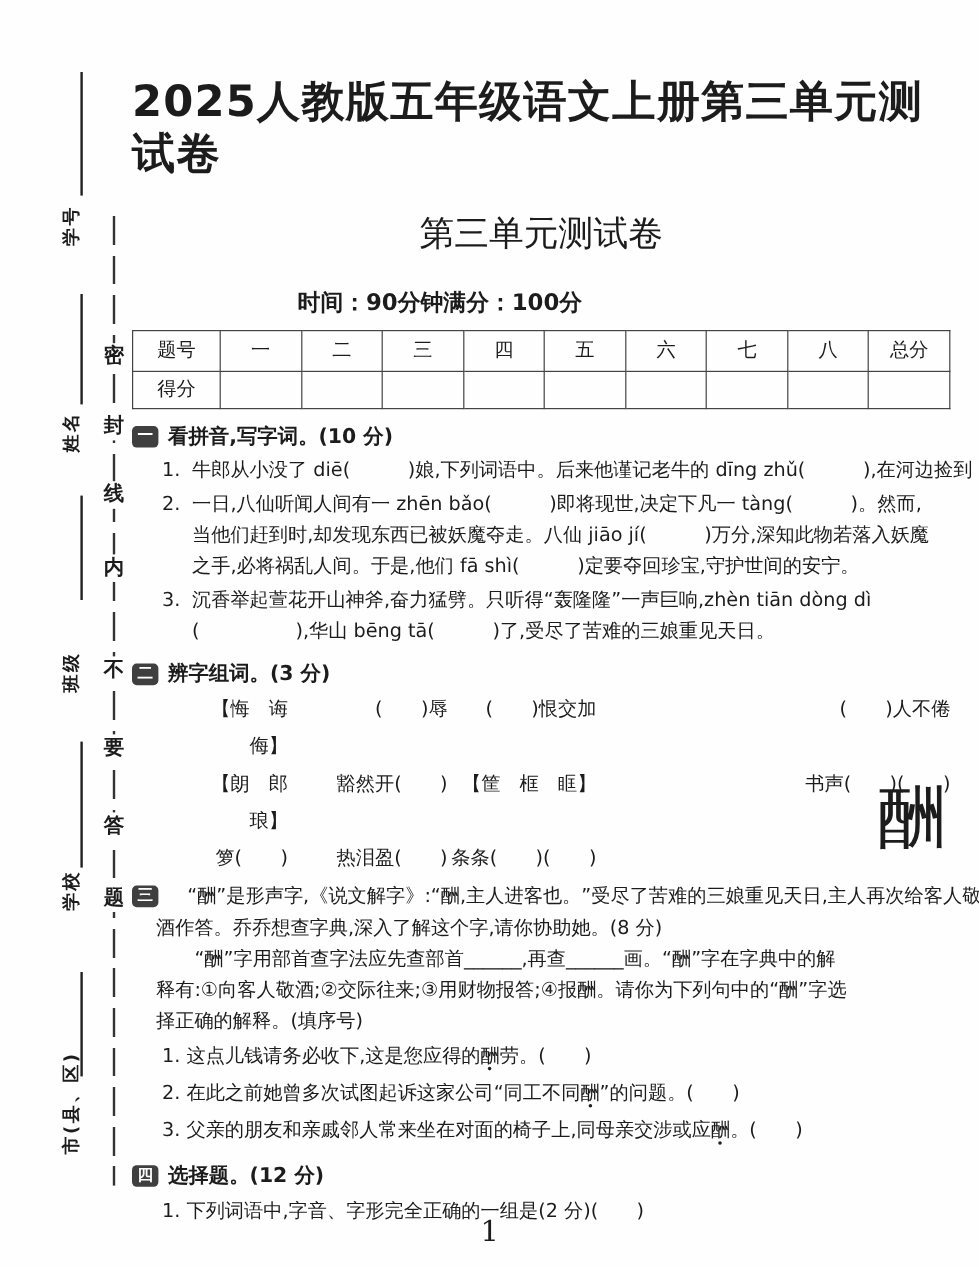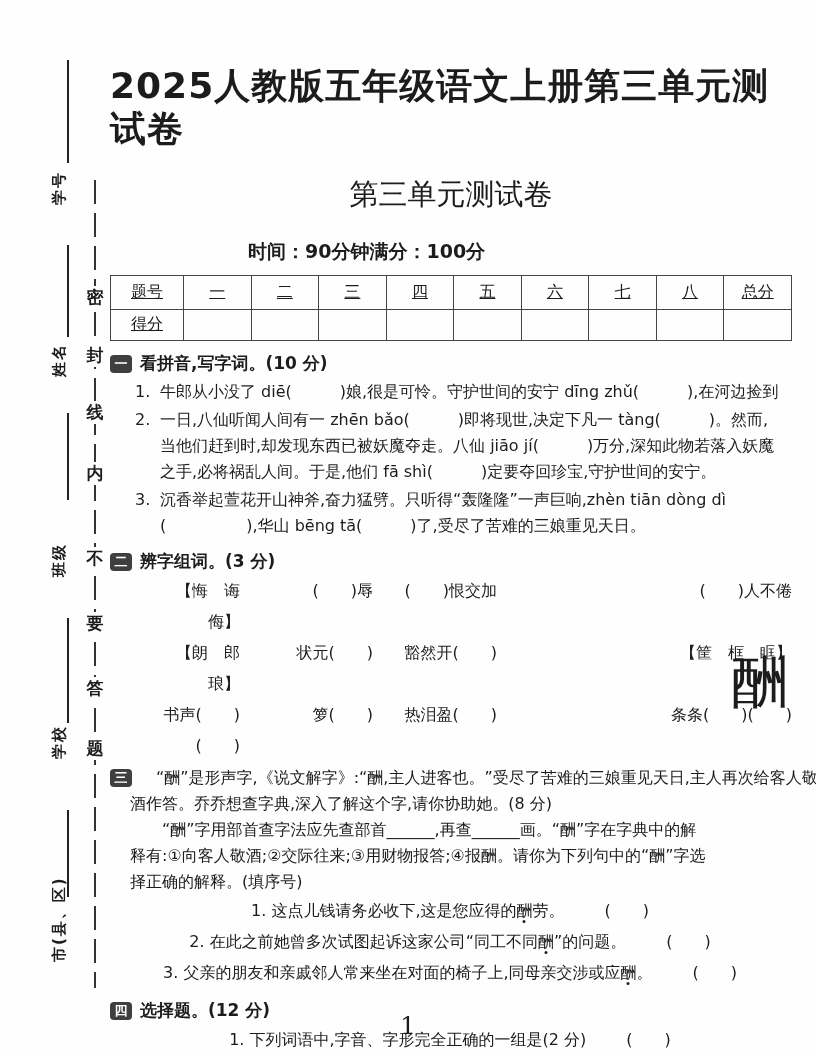--- a/index.html
+++ b/index.html
@@ -15,42 +15,42 @@
              font-weight:bold;background:#fefefe;padding:3px 0;line-height:1;}
   
   .content-col{margin:0 24px 0 110px;}
   .title{padding-top:40px;text-align:left;font-size:36px;font-weight:bold;
          letter-spacing:1px;line-height:1.2;}
   .subtitle{margin-top:22px;text-align:center;font-size:29px;font-weight:normal;}
   .meta{margin-top:24px;display:flex;
         padding-left:138px;padding-right:28px;font-size:19px;font-weight:bold;height:26px;}
   
   table.score{margin-top:10px;width:682px;border-collapse:collapse;table-layout:fixed;}
-  table.score td{border:1.5px solid #444;text-align:center;font-size:16px;padding:0;text-decoration:underline;}
+  table.score td{border:1.5px solid #444;text-align:center;font-size:16px;padding:0;}
   table.score tr.r1 td{height:33px;}
   table.score tr.r2 td{height:30px;}
   
   .sec-head{display:flex;align-items:center;gap:8px;font-weight:bold;font-size:17px;
             height:26px;margin-top:10px;}
   .marker{flex:0 0 auto;width:22px;height:18px;background:#3f3f3f;color:#fff;border-radius:4px;
           font-size:13px;line-height:18px;text-align:center;font-weight:bold;}
   .body-line{font-size:16px;line-height:26px;white-space:nowrap;}
   .q-item{position:relative;margin-left:25px;padding-left:25px;margin-top:2px;}
   .q-num{position:absolute;left:0;top:0;font-size:16px;line-height:26px;}
   
   .pair-grid{margin-left:25px;display:grid;grid-template-columns:105px 133px 124px auto;
              font-size:16px;line-height:31px;text-align:right;}
   
   .sec3{position:relative;margin-left:20px;margin-top:4px;}
   .sec3 .marker{position:absolute;left:-20px;top:4px;}
   .indent-first{text-indent:26px;}
   .seal-glyph{position:absolute;left:730px;top:648px;width:60px;height:66px;
               font-family:"DejaVu Serif",serif;font-size:57px;line-height:66px;text-align:center;}
-  .ans-row{display:flex;justify-content:center;margin-left:25px;padding-right:27px;
-           font-size:16px;line-height:31px;gap:40px;}
+  .ans-row{display:flex;justify-content:flex-start;margin-left:25px;padding-right:27px;
+           font-size:16px;line-height:31px;}
   .ans-row .paren{white-space:pre;}
   .em{position:relative;}
   .em::after{content:'';position:absolute;left:50%;transform:translateX(-50%);bottom:-3px;
              width:3px;height:3px;border-radius:50%;background:#222;}
   .page-num{position:absolute;left:0;right:0;top:1012px;text-align:center;font-size:24px;
             font-family:"DejaVu Serif",serif;}
 </style>
 </head>
 <body>
 
@@ -116,21 +116,21 @@
       </tr>
     </tbody>
       </table>
 
     <div class="sec-head">
       <span class="marker">一</span>
       <span>看拼音,写字词。(10 分)</span>
     </div>
     <div class="q-item">
       <span class="q-num">1.</span>
-      <div class="body-line">牛郎从小没了 diē(　　　)娘,很是可怜。守护世间的安宁 dīng zhǔ(　　　),在河边捡到</div>
+      <div class="body-line">牛郎从小没了 diē(　　　)娘,下列词语中。后来他谨记老牛的 dīng zhǔ(　　　),在河边捡到</div>
     </div>
     <div class="q-item">
       <span class="q-num">2.</span>
       <div class="body-line">一日,八仙听闻人间有一 zhēn bǎo(　　　)即将现世,决定下凡一 tàng(　　　)。然而,</div>
       <div class="body-line">当他们赶到时,却发现东西已被妖魔夺走。八仙 jiāo jí(　　　)万分,深知此物若落入妖魔</div>
       <div class="body-line">之手,必将祸乱人间。于是,他们 fā shì(　　　)定要夺回珍宝,守护世间的安宁。</div>
     </div>
     <div class="q-item">
       <span class="q-num">3.</span>
       <div class="body-line">沉香举起萱花开山神斧,奋力猛劈。只听得“轰隆隆”一声巨响,zhèn tiān dòng dì</div>
@@ -140,21 +140,20 @@
     <div class="sec-head">
       <span class="marker">二</span>
       <span>辨字组词。(3 分)</span>
     </div>
     <div class="pair-grid">
       <span>【悔　诲　侮】</span>
       <span>(　　)辱</span>
       <span>(　　)恨交加</span>
       <span>(　　)人不倦</span>
       <span>【朗　郎　琅】</span>
-      <span>状元(　　)</span>
       <span>豁然开(　　)</span>
       <span>【筐　框　眶】</span>
       <span>书声(　　)(　　)</span>
       <span>箩(　　)</span>
       <span>热泪盈(　　)</span>
       <span>条条(　　)(　　)</span>
     </div>
 
     <div class="sec3">
       <span class="marker">三</span>

